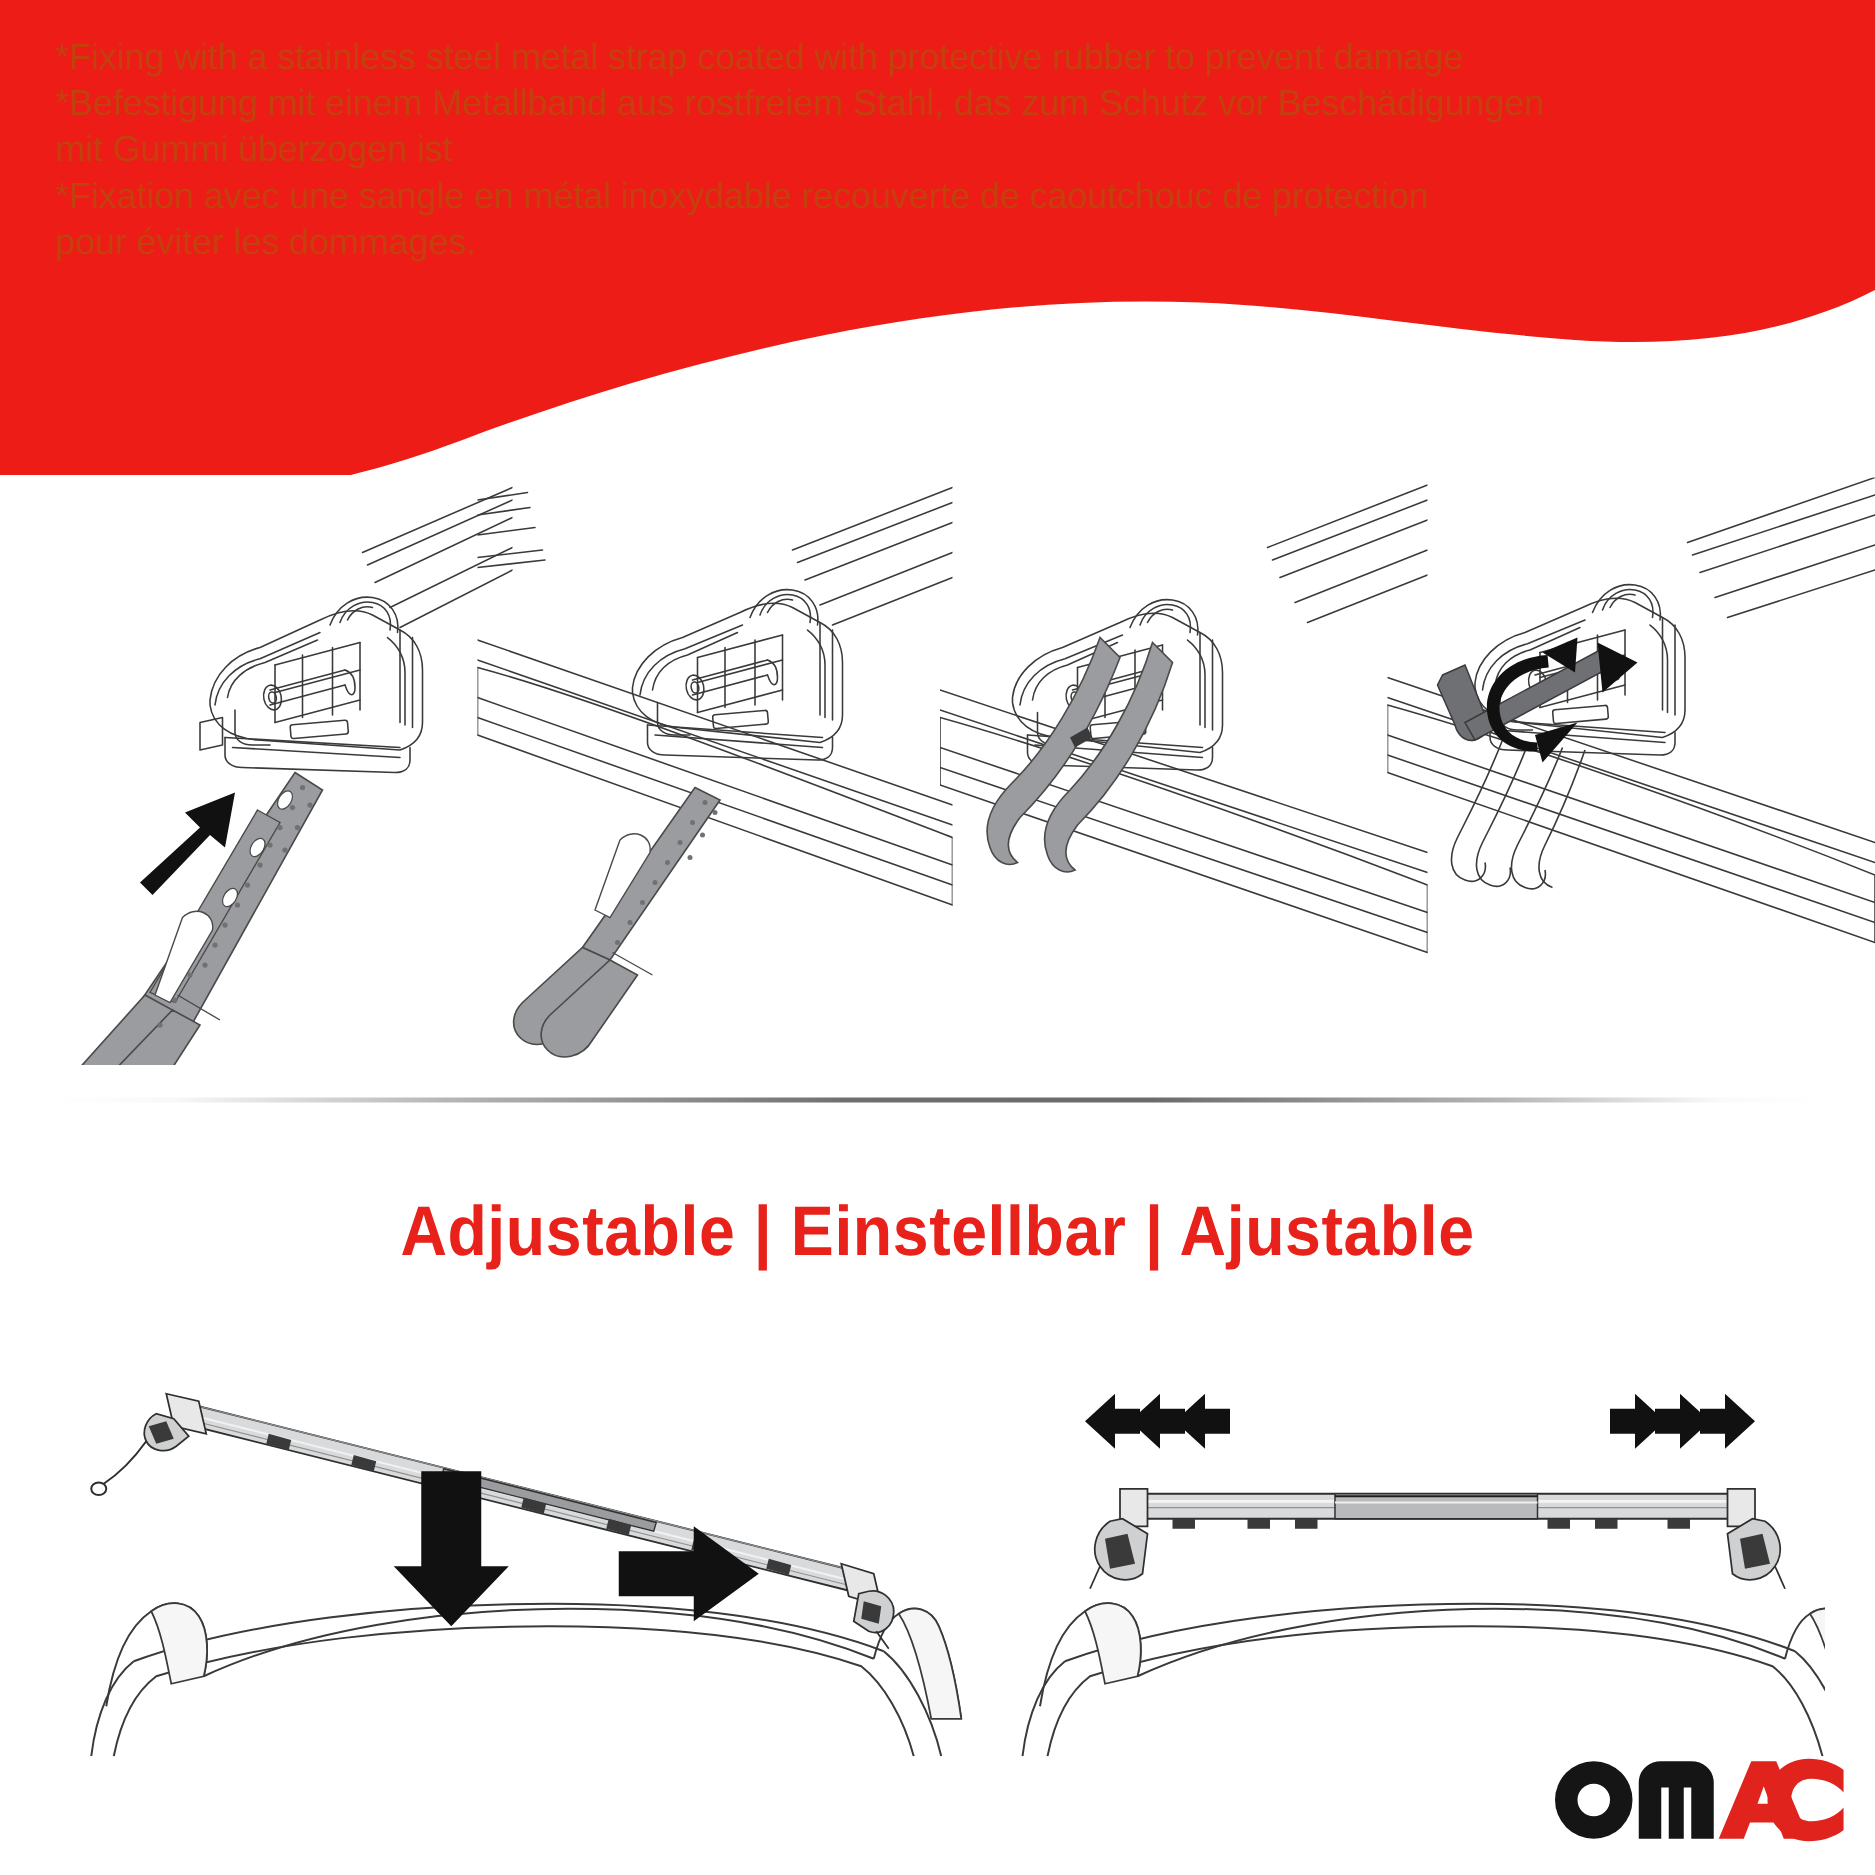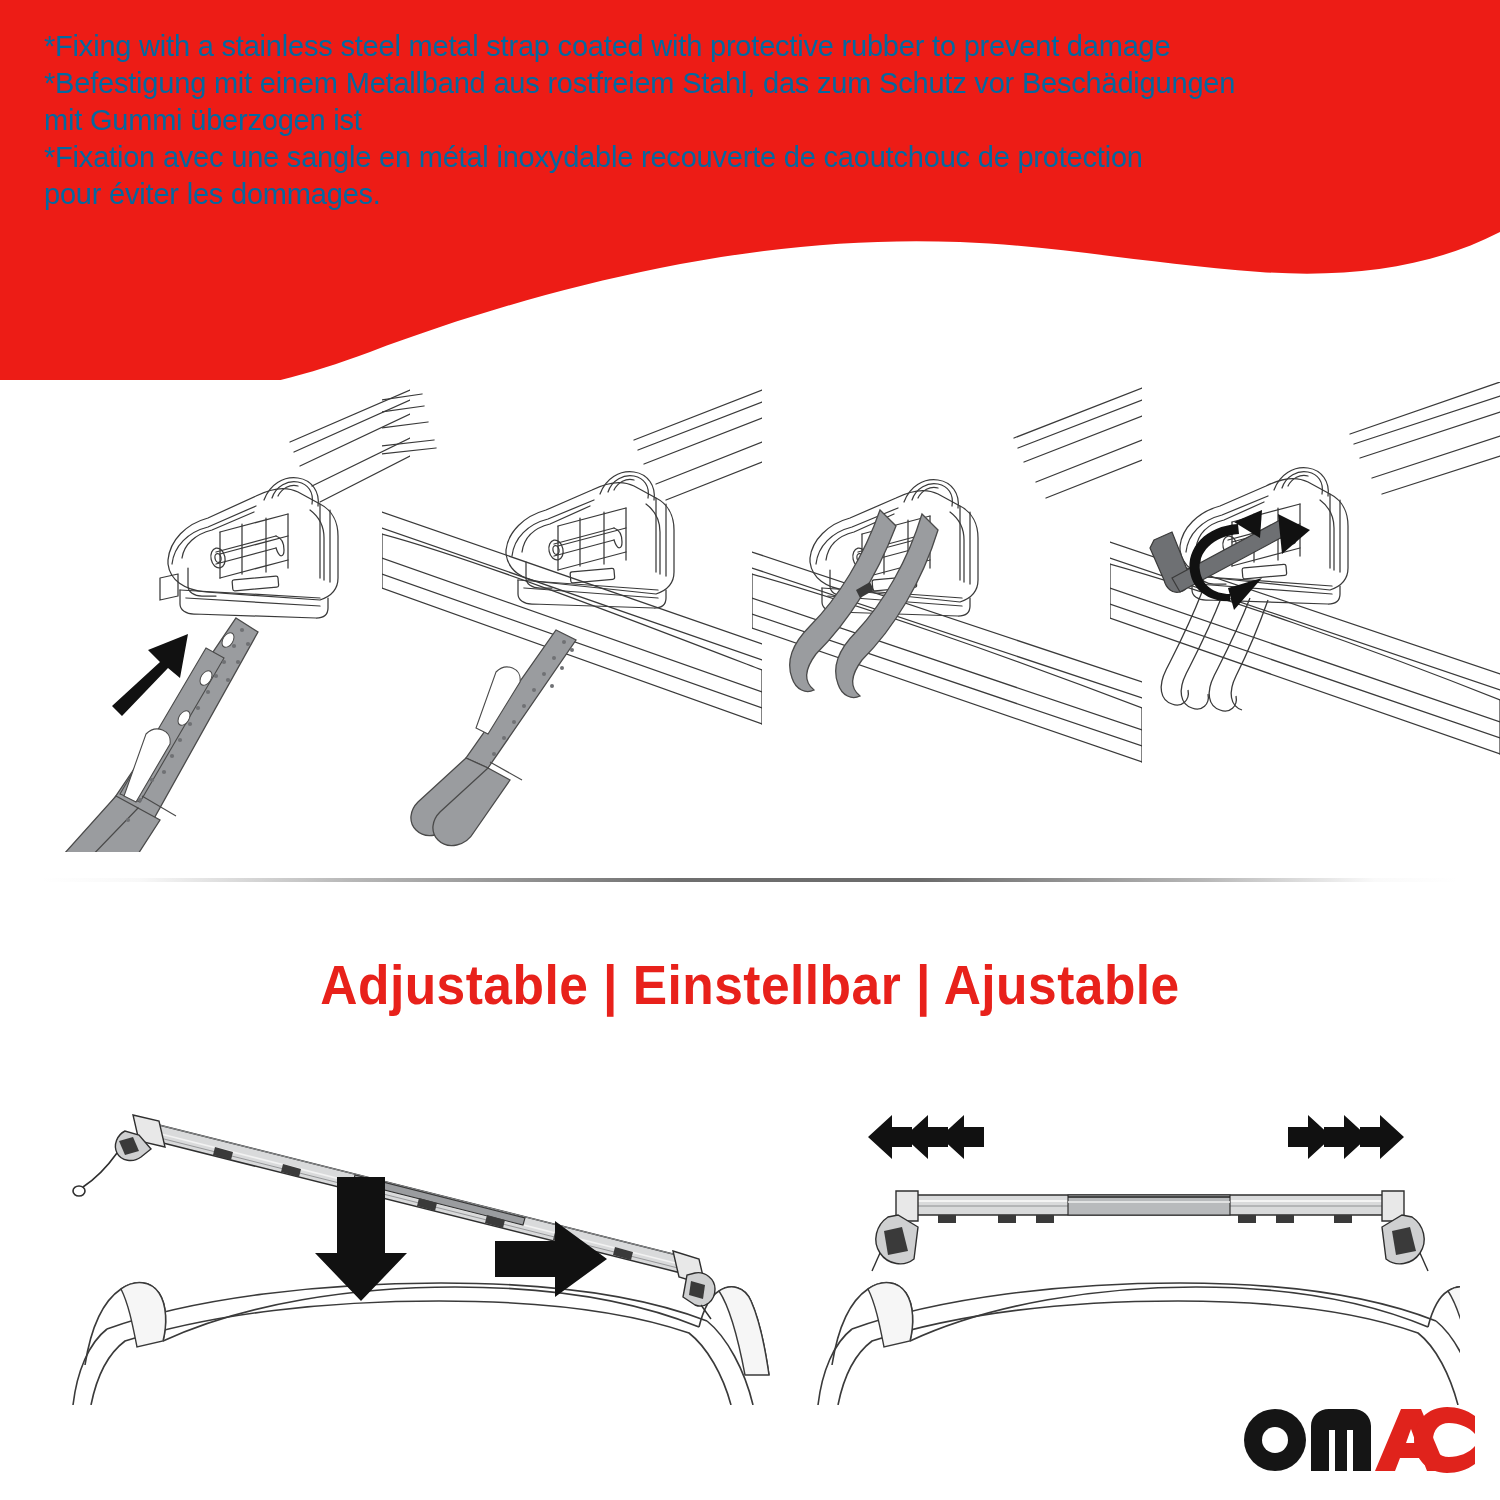--- a/index.html
+++ b/index.html
@@ -11,21 +11,21 @@
     position:relative;
   }
   .page{position:relative;width:1500px;height:1500px;overflow:hidden;background:#fff;}
 
   
   .banner{position:absolute;left:0;top:0;width:1500px;height:380px;}
   .banner svg{display:block;width:1500px;height:380px;}
 
   .banner-text{
     position:absolute;left:44px;top:28px;width:1400px;
-    color:#0369a1;
+    color:#c2410c;
     font-family:"Liberation Sans", sans-serif;
     font-size:29px;
     font-weight:400;
     line-height:37px;
     letter-spacing:-0.2px;
     white-space:pre-line;
   }
 
   
   .steps{position:absolute;left:0;top:382px;width:1500px;height:480px;}

